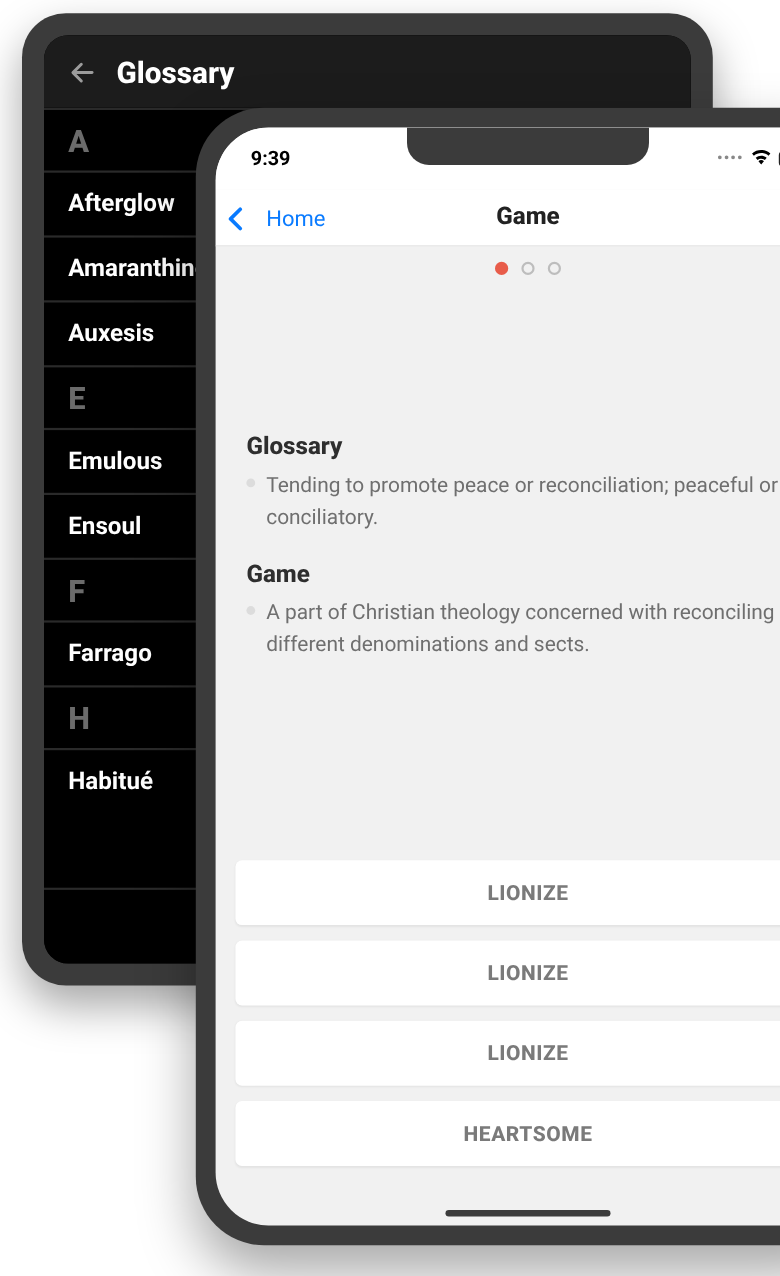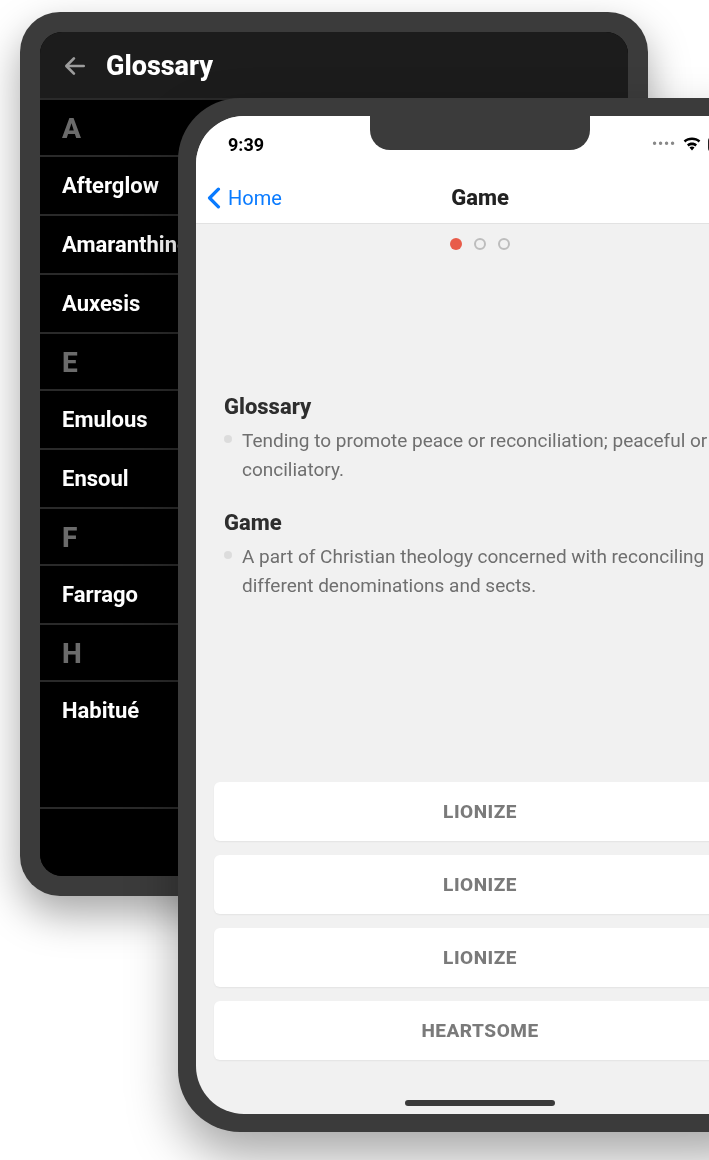--- a/index.html
+++ b/index.html
@@ -99,21 +99,21 @@
     position: relative; display: flex; align-items: center;
   }
   .battery::after { content:""; position:absolute; right:-5px; top:4px; width:3px; height:7px; background:#222; border-radius:2px; }
   .battery i { display:block; width: 80%; height: 9px; margin-left:1px; background:#30d158; border-radius:2px; }
 
   .nav-bar {
     position: relative; height: 52px; background: #fff;
     border-bottom: 1px solid #e2e2e2;
     display: flex; align-items: center;
   }
-  .nav-back { position:absolute; left:10px; display:flex; align-items:center; color:#0a7bff; font-size:20px; gap:6px;}
+  .nav-back { position:absolute; left:10px; display:flex; align-items:flex-end; color:#0a7bff; font-size:20px; gap:20px;}
   .nav-title { margin: 0 auto; font-size: 22px; font-weight: 800; color:#222; }
 
   .progress-row {
     position: relative; height: 40px;
     display:flex; align-items:center; justify-content:center; gap:12px;
   }
   .pdot { width:12px; height:12px; border-radius:50%; }
   .pdot.fill { background:#e85c4a; }
   .pdot.empty { border:2px solid #bdbdbd; background:transparent; }
   .progress-count { position:absolute; right:22px; color:#bdbdbd; font-weight:700; font-size:17px; }

